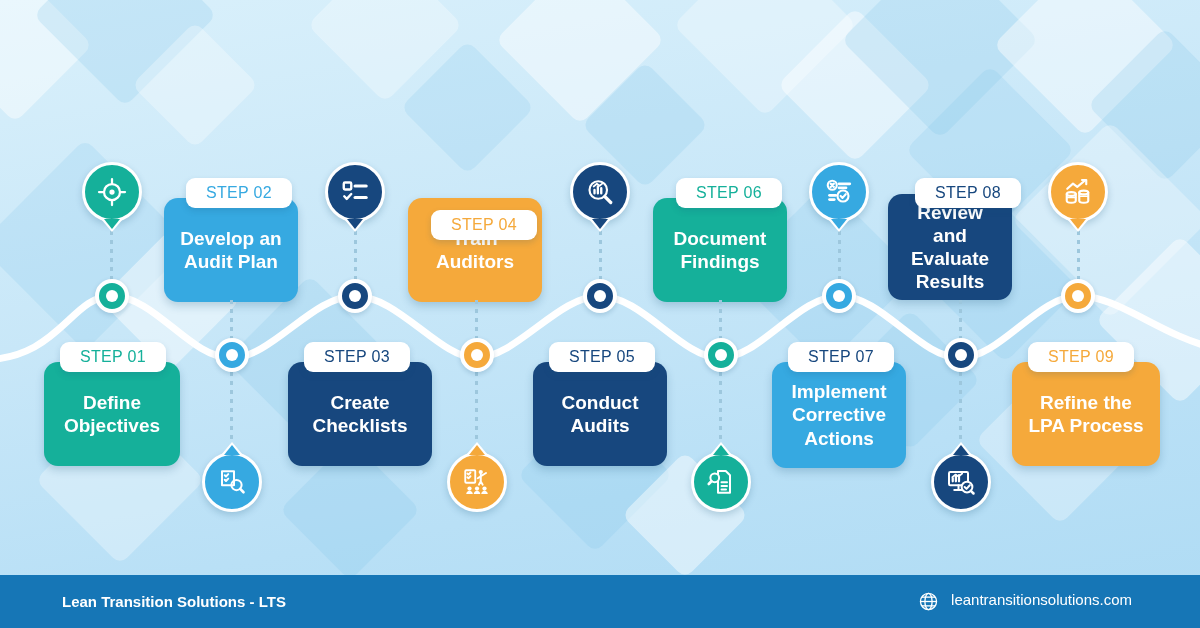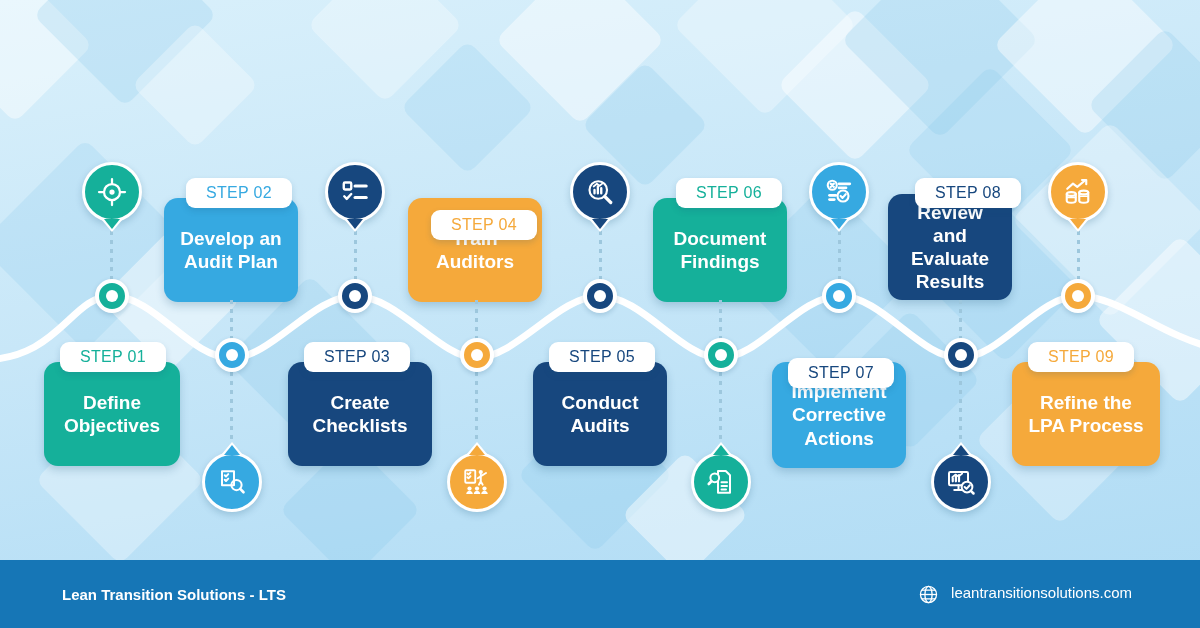--- a/index.html
+++ b/index.html
@@ -136,21 +136,21 @@
     width:3px;
     z-index:2;
     background-image:linear-gradient(#9dc7dd 45%, rgba(0,0,0,0) 0);
     background-size:3px 9px;
     background-repeat:repeat-y;
   }
 
   
   .footer {
     position:absolute; left:0; bottom:0;
-    width:1200px; height:68px;
+    width:1200px; height:53px;
     background:#1676b6;
     display:flex; align-items:center;
   }
   .footer .brand {
     color:#ffffff; font-size:15px; font-weight:bold;
     position:absolute; left:62px;
   }
   .footer .site {
     position:absolute; right:68px;
     display:flex; gap:12px;
@@ -347,21 +347,21 @@
         <line x1="12" y1="8.6" x2="17.6" y2="8.6" stroke-width="2.2"></line>
         <circle cx="15.2" cy="15.2" r="4.4"></circle>
         <path d="M13.3 15.2l1.5 1.5 2.6-2.9"></path>
         <line x1="4.4" y1="14.6" x2="9.4" y2="14.6" stroke-width="2.2"></line>
         <line x1="4.4" y1="18" x2="8.2" y2="18" stroke-width="2.2"></line>
       </svg>
     </div>
     <div class="node" style="background:#36a9e1; left:822px; top:279px;">
         <i></i>
       </div>
-    <div class="pill" style="left:788px; top:358px; color:#17477e;">STEP 07</div>
+    <div class="pill" style="left:788px; top:342px; color:#17477e;">STEP 07</div>
     <div class="card" style="background:#36a9e1; left:772px; top:362px; width:134px; height:106px;">
       <div class="card-title">Implement
 Corrective
 Actions</div>
     </div>
   </div>
 
   <div class="step">
     <div class="dots" style="left:959px; top:300px; height:150px;"></div>
     <div class="pill" style="left:915px; top:178px; color:#17477e;">STEP 08</div>

